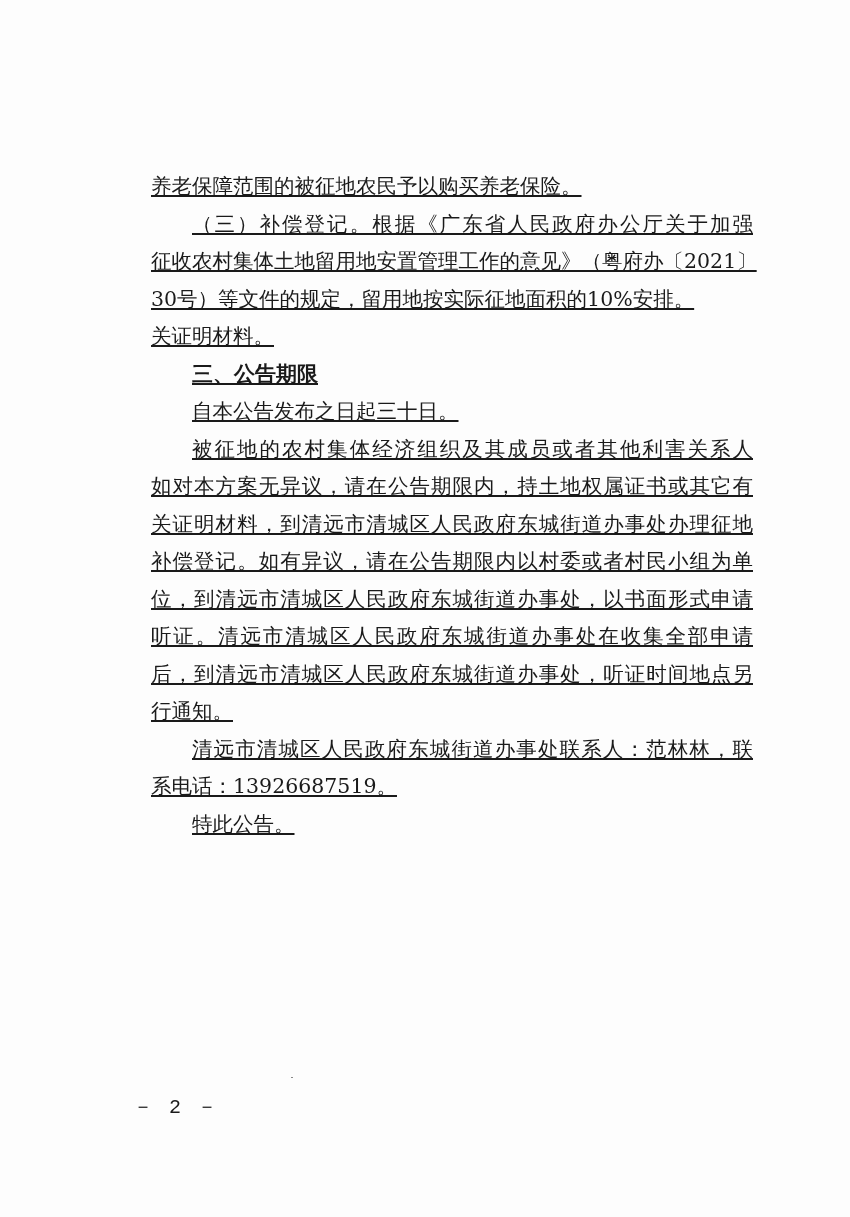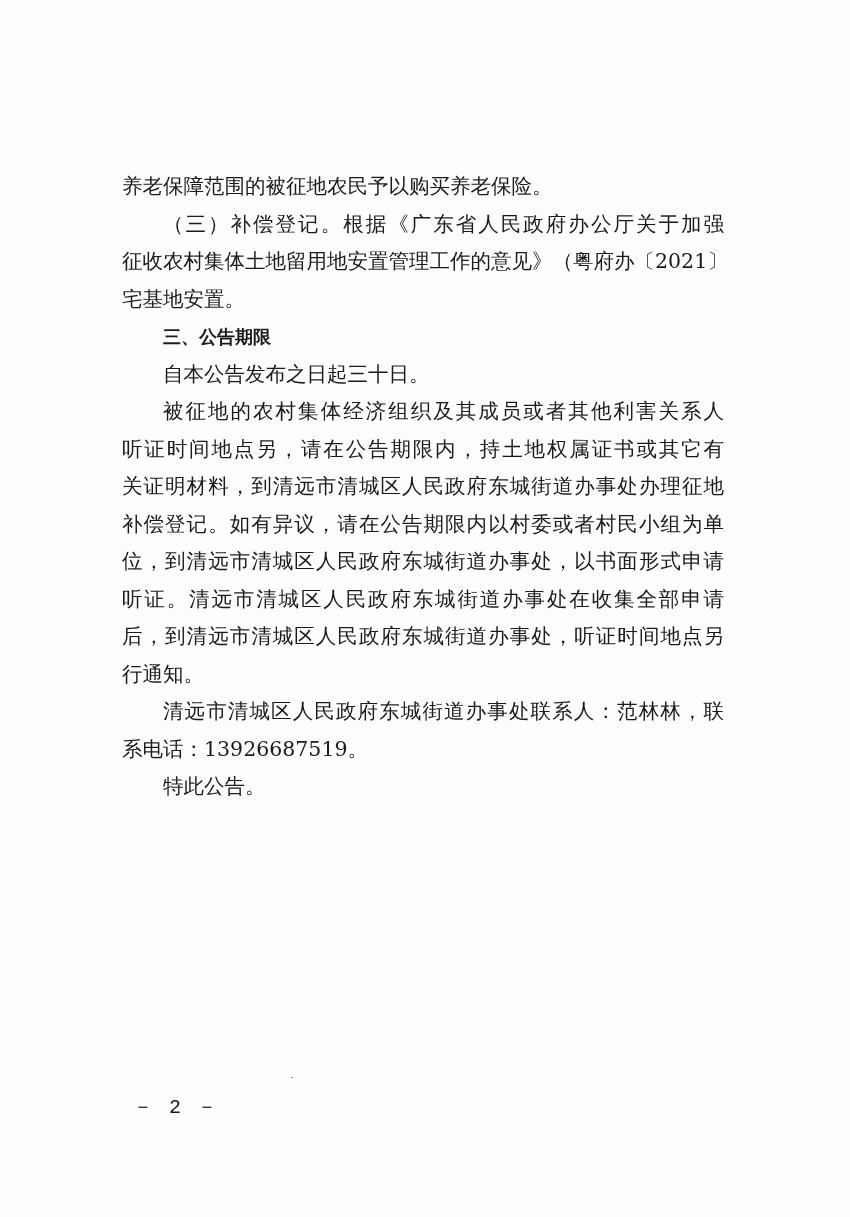--- a/index.html
+++ b/index.html
@@ -1,42 +1,43 @@
 <!DOCTYPE html>
 <html><head>
 <meta charset="utf-8">
 <style>
   html, body { margin: 0; padding: 0; background: #ffffff; }
   body { width: 850px; height: 1217px; position: relative; overflow: hidden;
          font-family: "DejaVu Serif", "Liberation Serif", serif; color: #1a1a1a; }
   .page { position: absolute; left: 0; top: 0; width: 850px; height: 1217px; background: #fdfdfd; }
-  .body-text { position: absolute; left: 122px; top: 168px; width: 602px; }
+  .body-text { position: absolute; left: 151px; top: 168px; width: 602px; text-decoration: underline; }
   .line { height: 37.5px; line-height: 37.5px; font-size: 20.5px; white-space: nowrap;
           text-align: justify; text-align-last: justify; letter-spacing: 0; }
   .line.last { text-align-last: left; }
   .indent { padding-left: 41px; }
   .heading { font-family: "DejaVu Sans", "Liberation Sans", sans-serif; font-weight: bold;
-             text-align-last: left; font-size: 18px; }
+             text-align-last: left; font-size: 21px; }
   .page-number { position: absolute; left: 133px; top: 1093px; font-size: 20px;
                  font-family: "Liberation Mono", "DejaVu Sans Mono", monospace; letter-spacing: 2px; }
   .speck { position: absolute; left: 291px; top: 1077px; width: 2px; height: 1px; background: #888; }
 </style>
 </head>
 <body>
 
 <div class="page">
   <div class="body-text">
     <div class="line last">养老保障范围的被征地农民予以购买养老保险。</div>
     <div class="line indent">（三）补偿登记。根据《广东省人民政府办公厅关于加强</div>
     <div class="line">征收农村集体土地留用地安置管理工作的意见》（粤府办〔2021〕</div>
-    <div class="line last">宅基地安置。</div>
+    <div class="line last">30号）等文件的规定，留用地按实际征地面积的10%安排。</div>
+    <div class="line last">关证明材料。</div>
     <div class="line indent heading">三、公告期限</div>
     <div class="line indent last">自本公告发布之日起三十日。</div>
     <div class="line indent">被征地的农村集体经济组织及其成员或者其他利害关系人</div>
-    <div class="line">听证时间地点另，请在公告期限内，持土地权属证书或其它有</div>
+    <div class="line">如对本方案无异议，请在公告期限内，持土地权属证书或其它有</div>
     <div class="line">关证明材料，到清远市清城区人民政府东城街道办事处办理征地</div>
     <div class="line">补偿登记。如有异议，请在公告期限内以村委或者村民小组为单</div>
     <div class="line">位，到清远市清城区人民政府东城街道办事处，以书面形式申请</div>
     <div class="line">听证。清远市清城区人民政府东城街道办事处在收集全部申请</div>
     <div class="line">后，到清远市清城区人民政府东城街道办事处，听证时间地点另</div>
     <div class="line last">行通知。</div>
     <div class="line indent">清远市清城区人民政府东城街道办事处联系人：范林林，联</div>
     <div class="line last">系电话：13926687519。</div>
     <div class="line indent last">特此公告。</div>
   </div>

